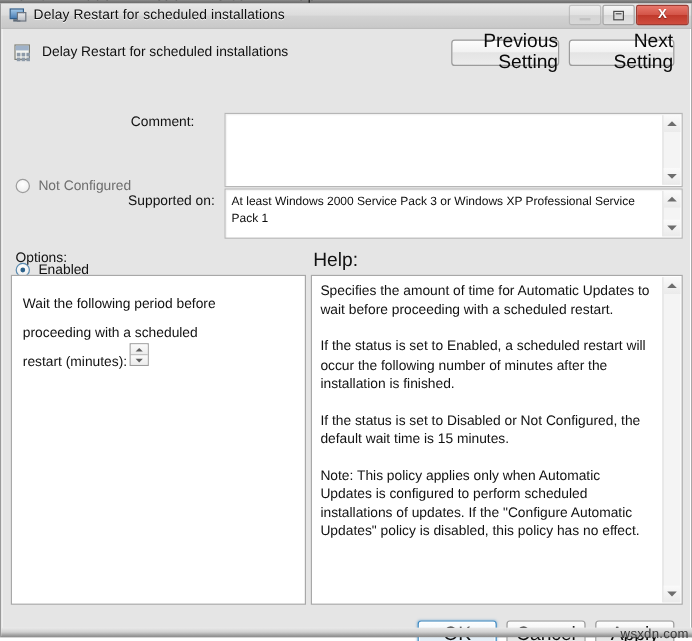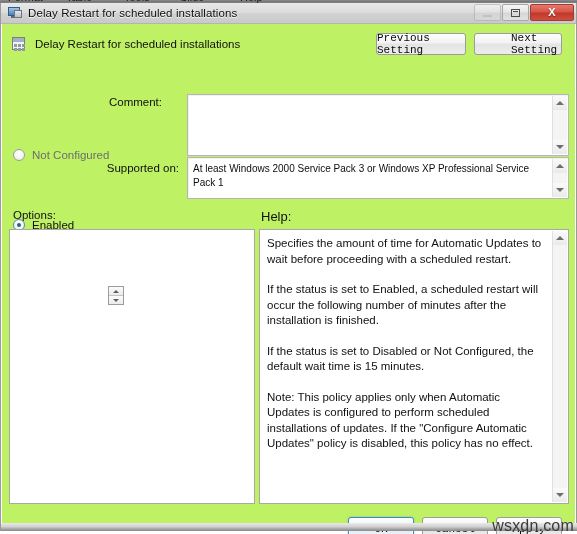--- a/index.html
+++ b/index.html
@@ -19,21 +19,21 @@
   }
   #bg-menustrip .mi {
     position: absolute; top: -9px; font-size: 11px; color: #1b1b1b;
     font-family: "Liberation Sans", sans-serif; white-space: nowrap;
   }
 
   
   #window {
     position: absolute; left: 0; top: 3px;
     width: 577px; height: 528px;
-    background: #bef264;
+    background: #e5e5e5;
     border: 1px solid #9a9a9a;
     border-top: none;
     box-shadow: inset 0 0 0 1px #ffffff;
   }
   #window-outer-edge {
     position: absolute; left: 0; top: 520px; width: 577px; height: 8px;
     background: linear-gradient(to bottom,#e9e9e9 0%, #d2d2d2 45%, #9f9f9f 80%, #8a8a8a 100%);
   }
 
   
@@ -85,24 +85,25 @@
   #header-row { position: absolute; left: 10px; top: 12px; display: flex; align-items: center; }
   #header-icon { width: 16px; height: 16px; margin-right: 8px; position: relative; flex: none; }
   #header-title { font-size: 11.5px; color: #101010; white-space: nowrap; }
 
   #nav-buttons { position: absolute; right: 14px; top: 9px; display: flex; }
   .winbtn {
     height: 22px;
     border: 1px solid #9c9c9c;
     border-radius: 3px;
     background: linear-gradient(to bottom, #fdfdfd 0%, #f2f2f2 45%, #e4e4e4 50%, #ececec 100%);
-    font-family: Liberation Mono, monospace;
-    font-size: 11px; color: #0a0a0a;
+    font-family: Liberation Sans, sans-serif;
+    font-size: 16px; color: #0a0a0a;
     display: flex; align-items: center; justify-content: center;
     cursor: default;
+    text-align: right;
   }
   #btn-prev-setting { width: 90px; margin-right: 8px; }
   #btn-next-setting { width: 88px; padding-left: 36px; }
 
   
   #radio-group { position: absolute; left: 12px; top: 72px; }
   .radio-row { display: flex; align-items: center; height: 22px; margin-bottom: 5px; margin-top: 48px; }
   .radio-mark {
     width: 12px; height: 12px; border-radius: 50%;
     border: 1px solid #9d9d9d;
@@ -152,21 +153,21 @@
     cursor: default;
   }
   .arrow-up, .arrow-down {
     width: 0; height: 0; border-left: 4px solid transparent; border-right: 4px solid transparent;
   }
   .arrow-up { border-bottom: 4px solid #6d6d6d; }
   .arrow-down { border-top: 4px solid #6d6d6d; }
 
   
   #label-options { position: absolute; left: 12px; top: 185px; font-size: 11.5px; color: #111111; }
-  #label-help    { position: absolute; left: 260px; top: 185px; font-size: 13px; color: #111111; }
+  #label-help    { position: absolute; left: 260px; top: 185px; font-size: 16px; color: #111111; }
 
   .panel {
     position: absolute;
     background: #ffffff;
     border: 1px solid #a8a8a8;
     overflow: hidden;
   }
   #options-panel { left: 8px; top: 205px; width: 246px; height: 275px; }
   #help-panel    { left: 258px; top: 205px; width: 310px; height: 275px; }
 
@@ -222,21 +223,21 @@
   .botbtn { width: 66px; height: 23px; margin-left: 8px; }
   #btn-ok {
     border: 1px solid #3c8ac4;
     box-shadow: inset 0 0 0 1px #ffffff, 0 0 2px rgba(60,138,196,0.55);
     background: linear-gradient(to bottom, #fbfdfe 0%, #f1f6fa 45%, #e2edf6 50%, #eaf3fa 100%);
   }
 
   
   #watermark {
     position: absolute; right: 3px; bottom: -1px;
-    font-size: 16px; color: #3a3a3a;
+    font-size: 11px; color: #3a3a3a;
     font-family: "Liberation Sans", sans-serif;
     letter-spacing: 0.2px;
   }
 
   
   .ic-monitor { position:absolute; left:1px; top:2px; width:12px; height:9px;
                 background: linear-gradient(to bottom,#9fc6e8,#4b7fb5); border:1px solid #2f5d8a; }
   .ic-monitor-base { position:absolute; left:4px; top:11px; width:6px; height:2px; background:#5d6a78; }
   .ic-badge { position:absolute; left:7px; top:5px; width:8px; height:8px;
               background: linear-gradient(to bottom,#e8e8e8,#b9bec6); border:1px solid #6d7580; }
@@ -338,20 +339,25 @@
             <div class="arrow-up"></div>
           </div>
         <div class="sb-arrow">
             <div class="arrow-down"></div>
           </div>
       </div>
     </div>
 
     <div id="label-options">Options:</div>
     <div class="panel" id="options-panel">
+      <div id="options-text">
+        <div>Wait the following period before</div>
+        <div>proceeding with a scheduled</div>
+        <div>restart (minutes):</div>
+      </div>
       <div id="spin-wrap">
         <div id="spin-buttons">
           <div class="spin-btn">
               <div class="spin-up"></div>
             </div>
           <div class="spin-btn">
               <div class="spin-dn"></div>
             </div>
         </div>
       </div>

